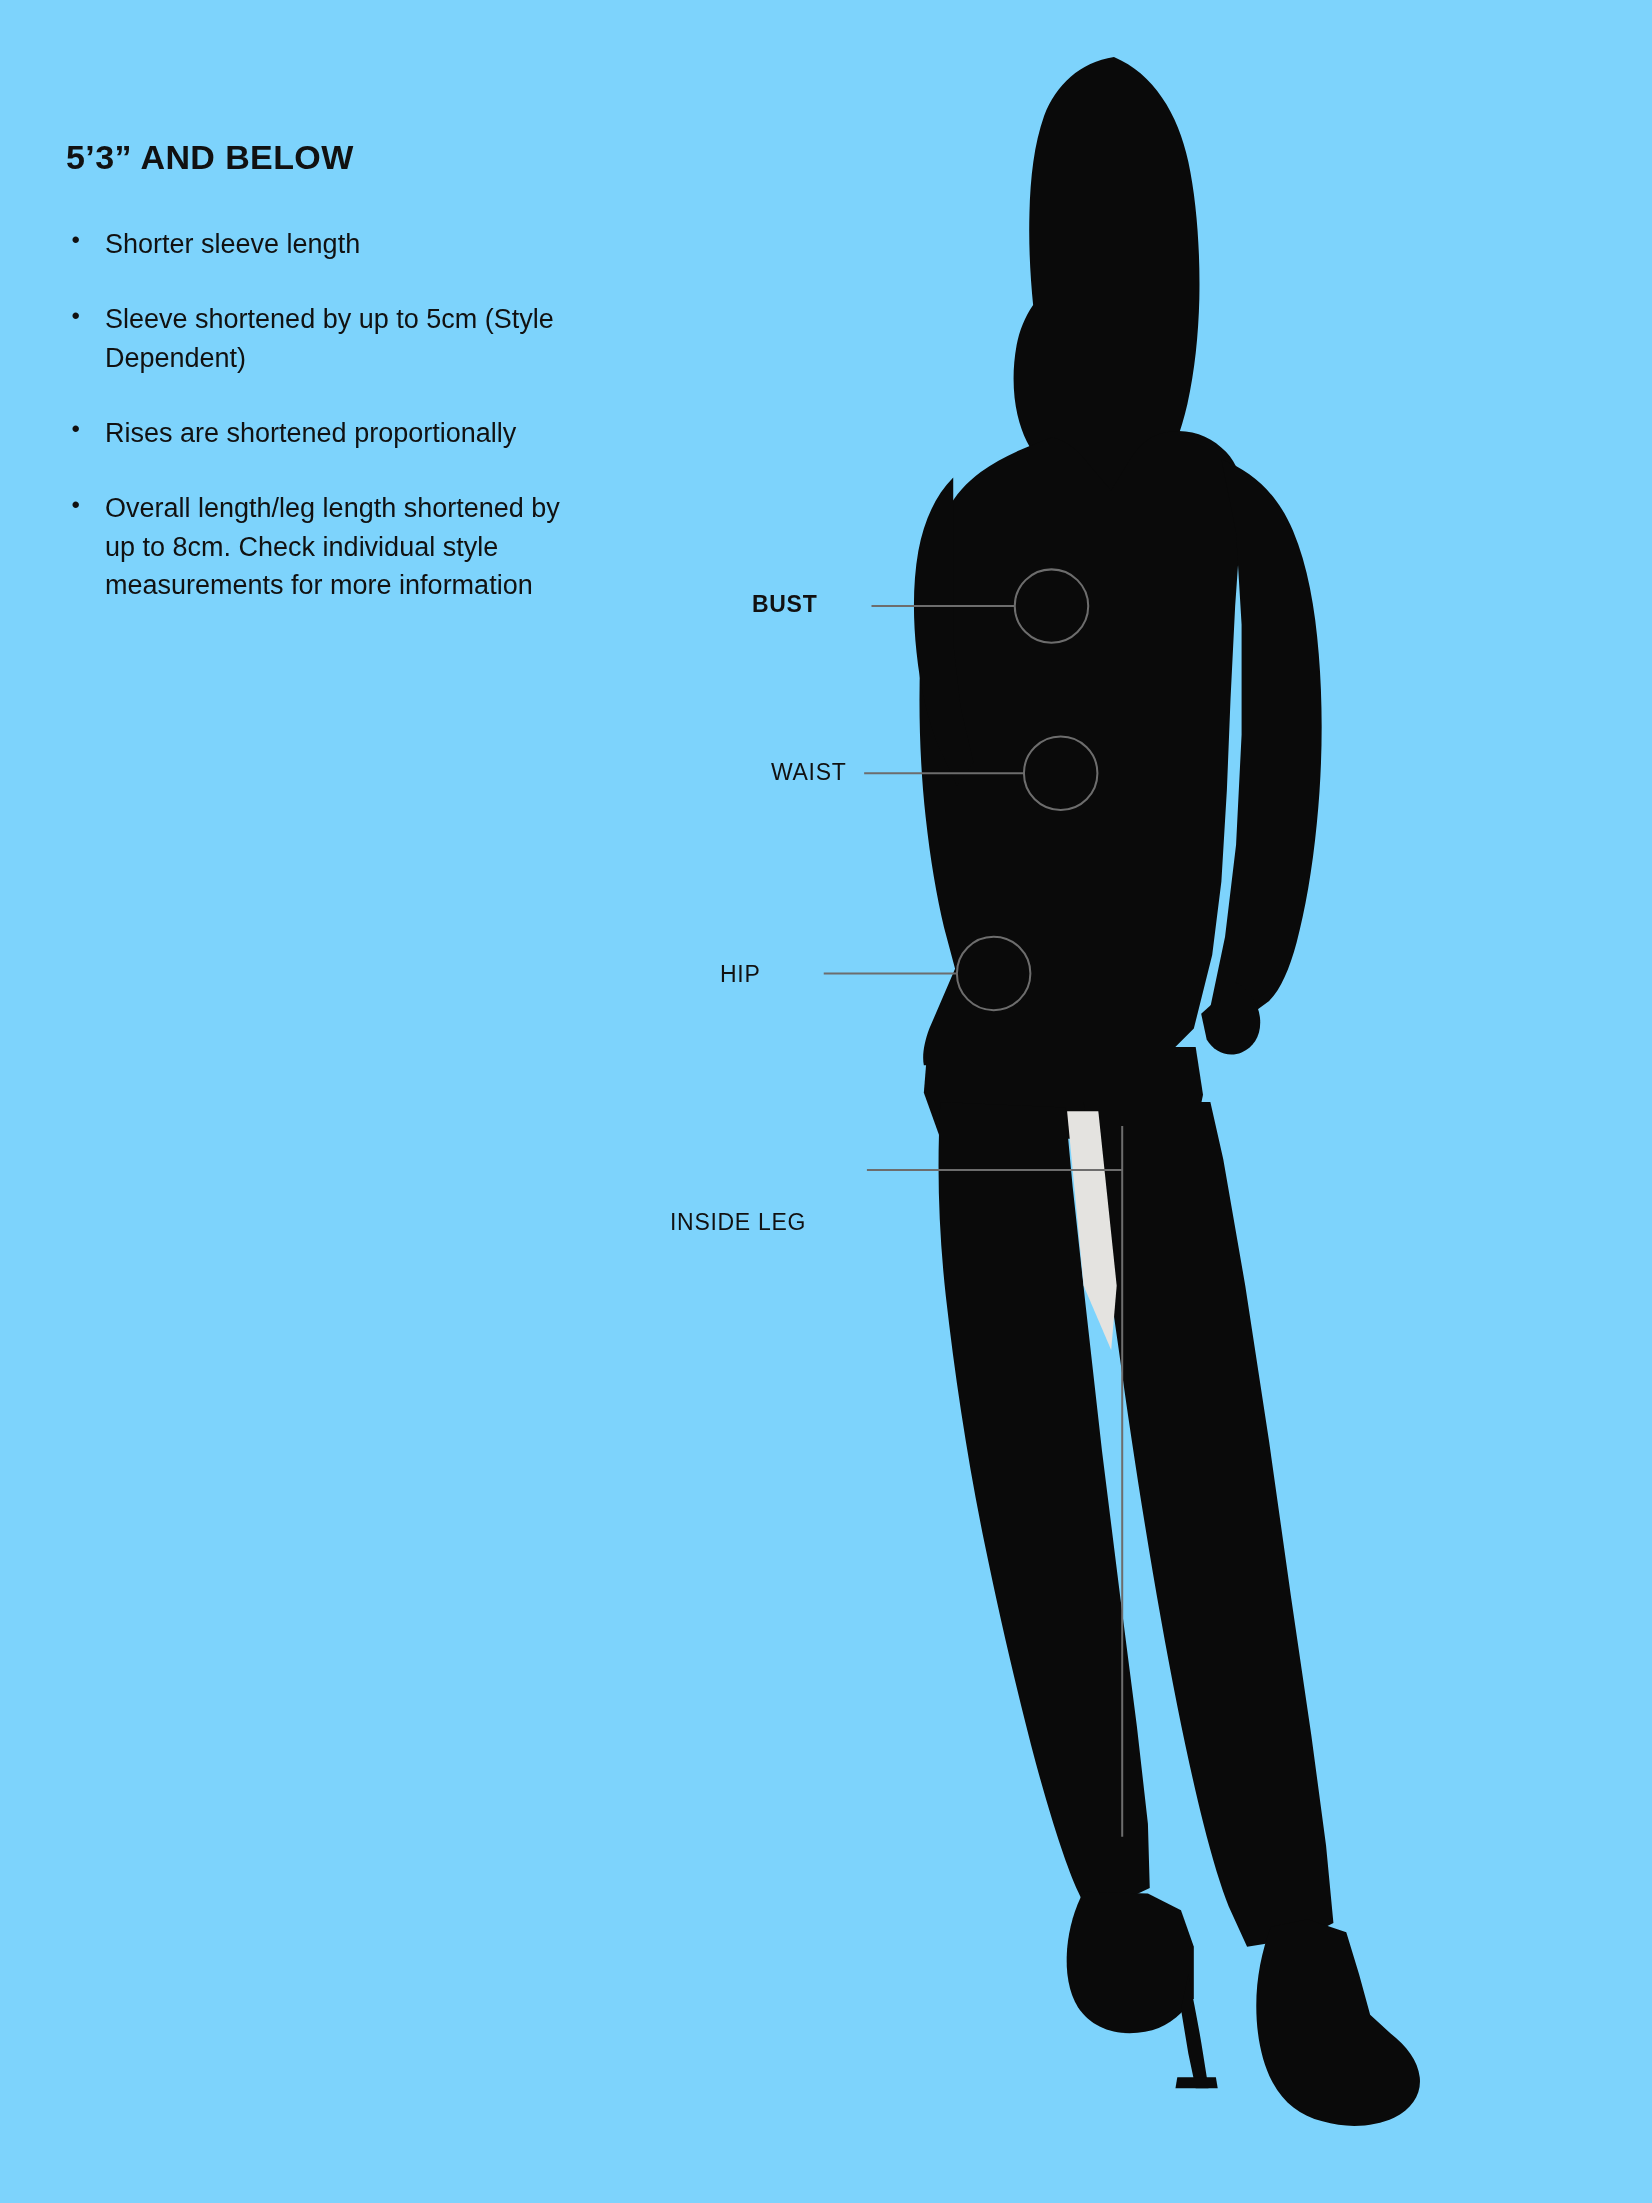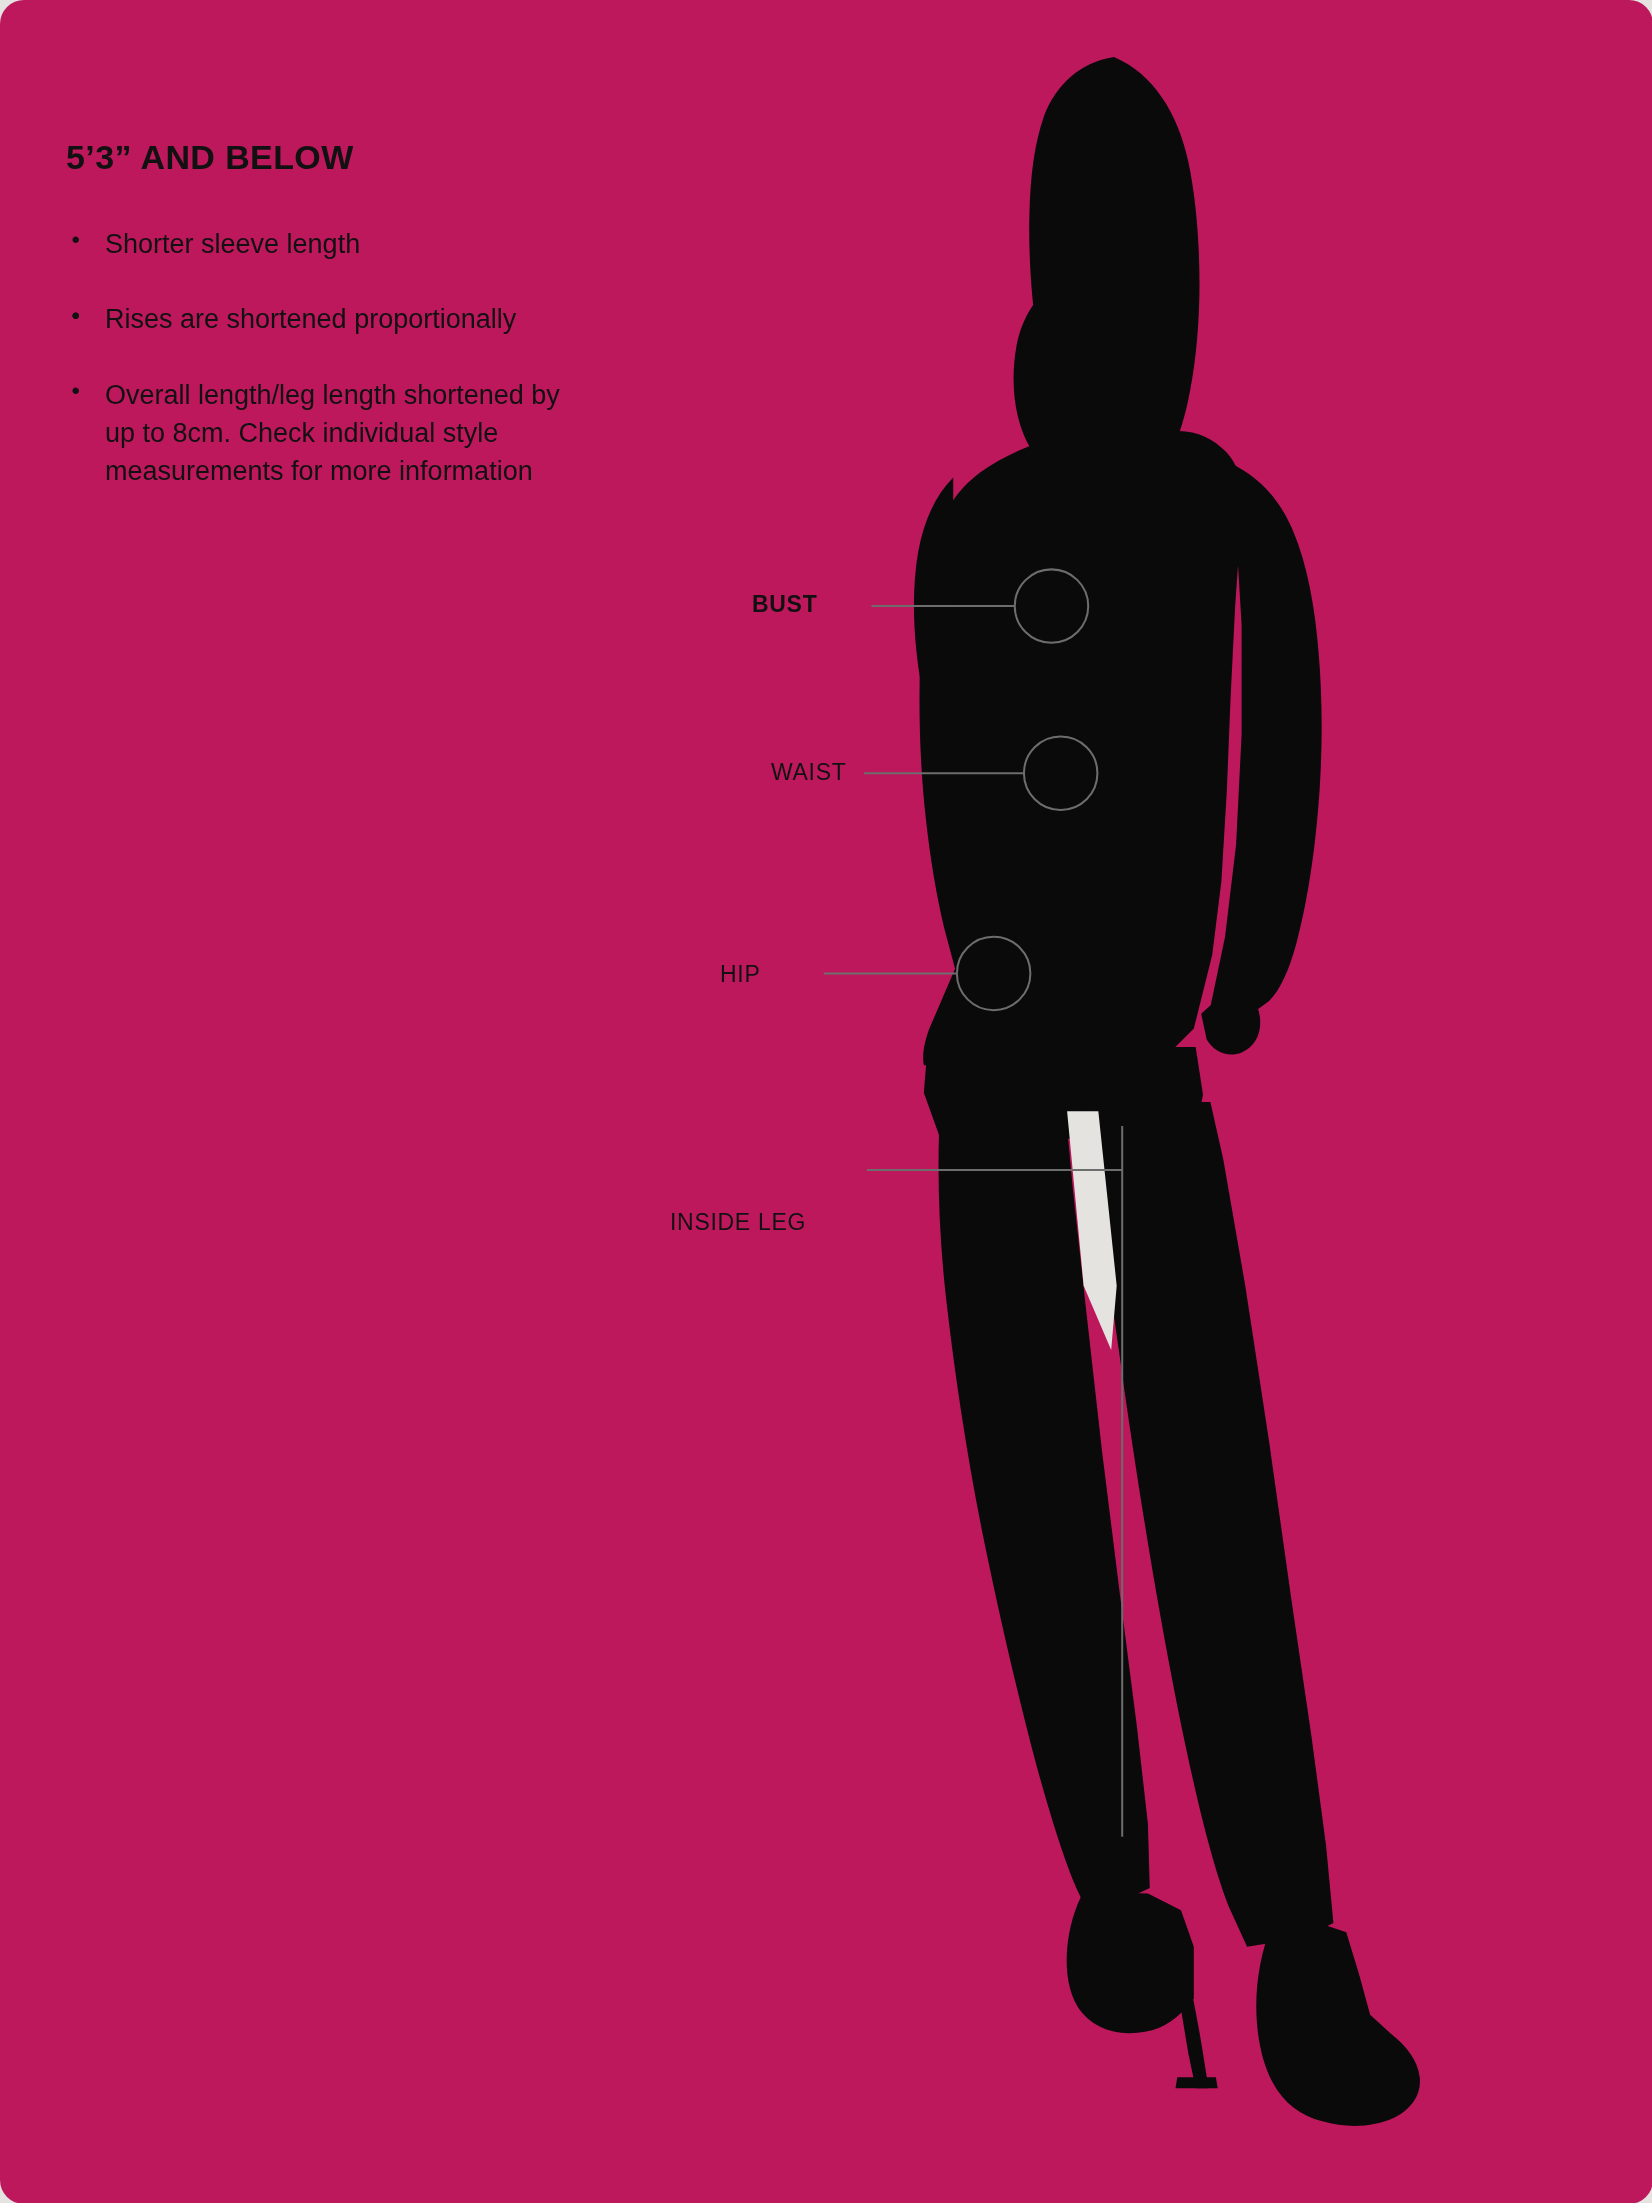--- a/index.html
+++ b/index.html
@@ -12,22 +12,21 @@
     height: 2204px;
     position: relative;
     overflow: hidden;
     font-family: "Liberation Sans", sans-serif;
     color: #111111;
   }
 
   #page {
     position: absolute;
     inset: 0;
-    background: #be185d;
-    border-radius: 24px;
+    background: #7dd3fc;
   }
 
   
   .text-panel {
     position: absolute;
     left: 66px;
     top: 138px;
     width: 514px;
   }
 
@@ -99,20 +98,21 @@
   <div class="text-panel">
     <h1 class="panel-title">5’3” AND BELOW</h1>
 
     <ul class="bullet-list">
       <li class="bullet-item">
         <span class="dot">•</span>
         <span>Shorter sleeve length</span>
       </li>
       <li class="bullet-item">
         <span class="dot">•</span>
+        <span>Sleeve shortened by up to 5cm (Style Dependent)</span>
       </li>
       <li class="bullet-item">
         <span class="dot">•</span>
         <span>Rises are shortened proportionally</span>
       </li>
       <li class="bullet-item">
         <span class="dot">•</span>
         <span>Overall length/leg length shortened by up to 8cm. Check individual style measurements for more information</span>
       </li>
     </ul>

